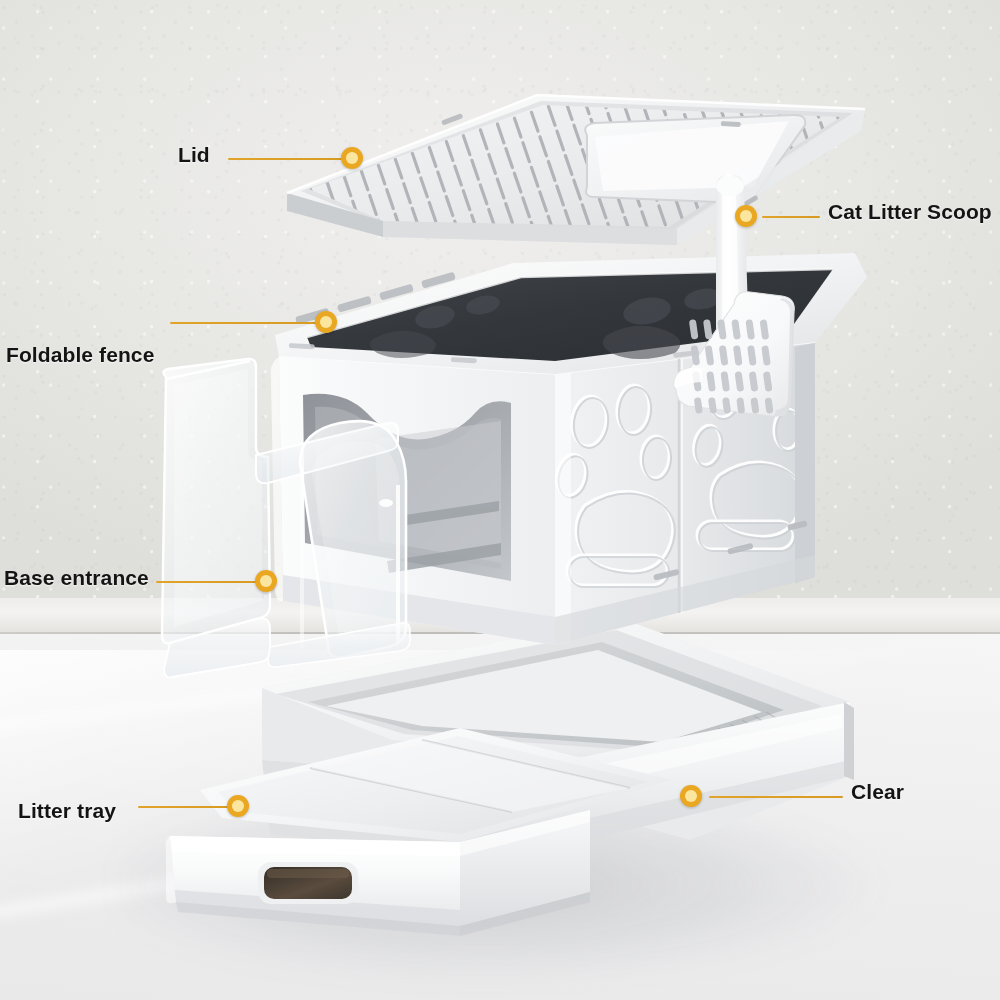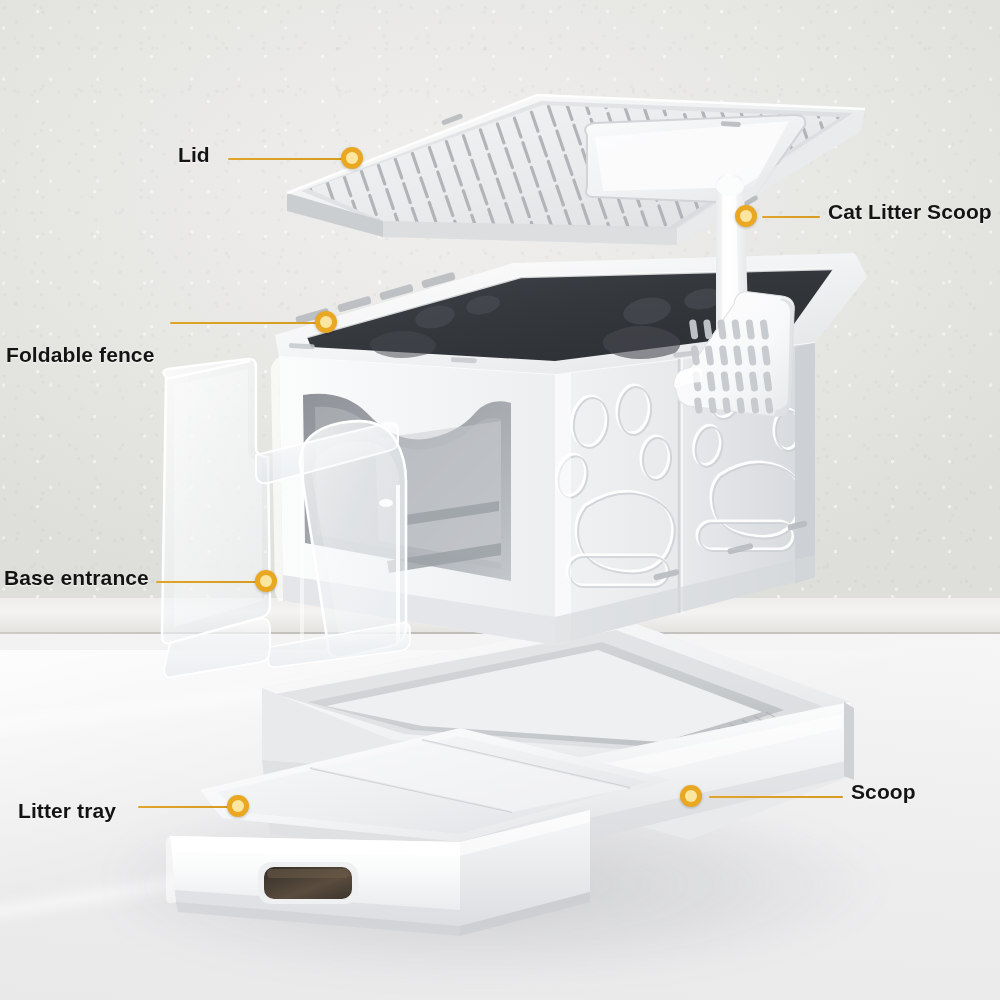--- a/index.html
+++ b/index.html
@@ -775,20 +775,20 @@
       <div class="dot" style="left:255px; top:570px;"></div>
     </div>
 
     <div class="callout">
       <div class="lbl" style="left:18px; top:791px;margin-top:8px;">Litter tray</div>
       <div class="line" style="left:138px; top:806px; width:94px;"></div>
       <div class="dot" style="left:227px; top:795px;"></div>
     </div>
 
     <div class="callout">
-      <div class="lbl" style="left:851px; top:780px;">Scoop</div>
+      <div class="lbl" style="left:851px; top:780px;">Clear</div>
       <div class="line" style="left:709px; top:796px; width:134px;"></div>
       <div class="dot" style="left:680px; top:785px;"></div>
     </div>
 
   </div>
 
 </div>
 
 </body></html>

